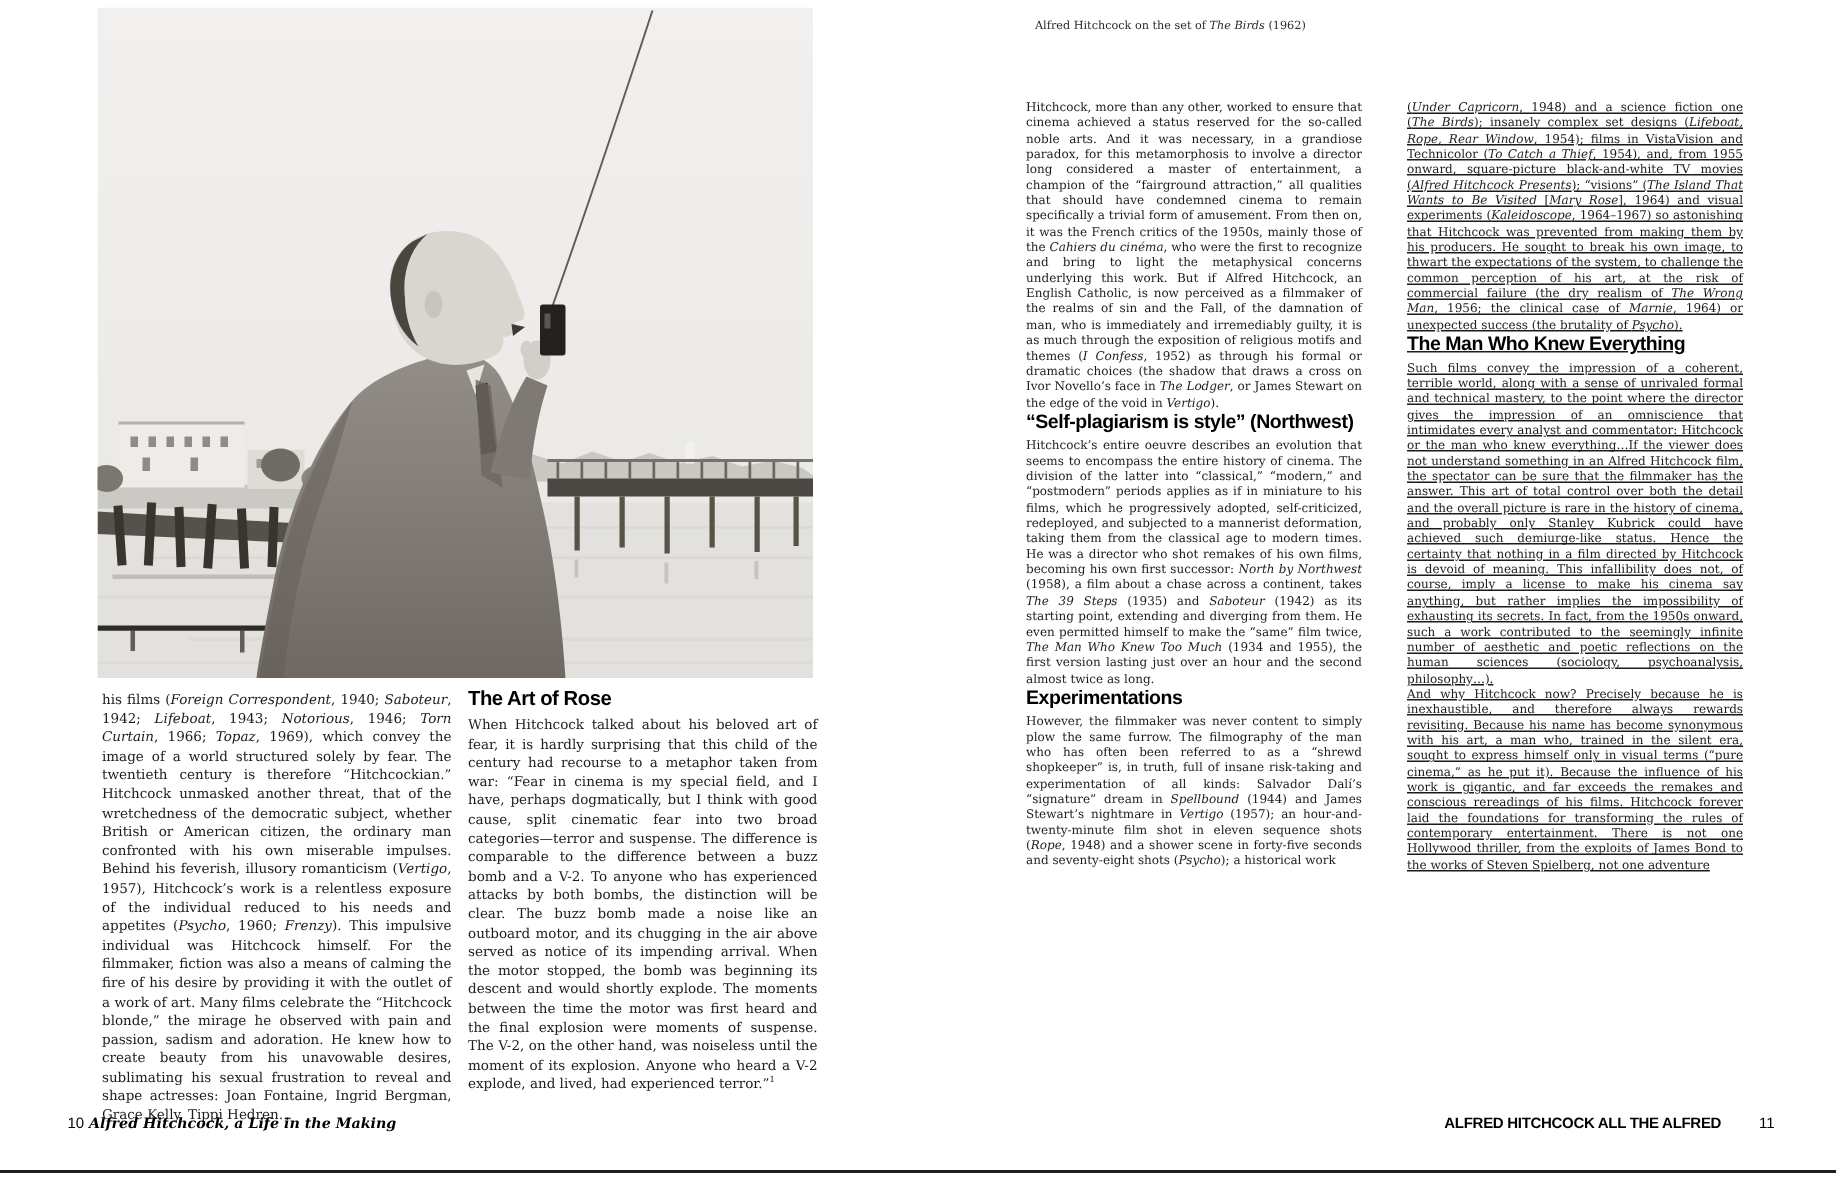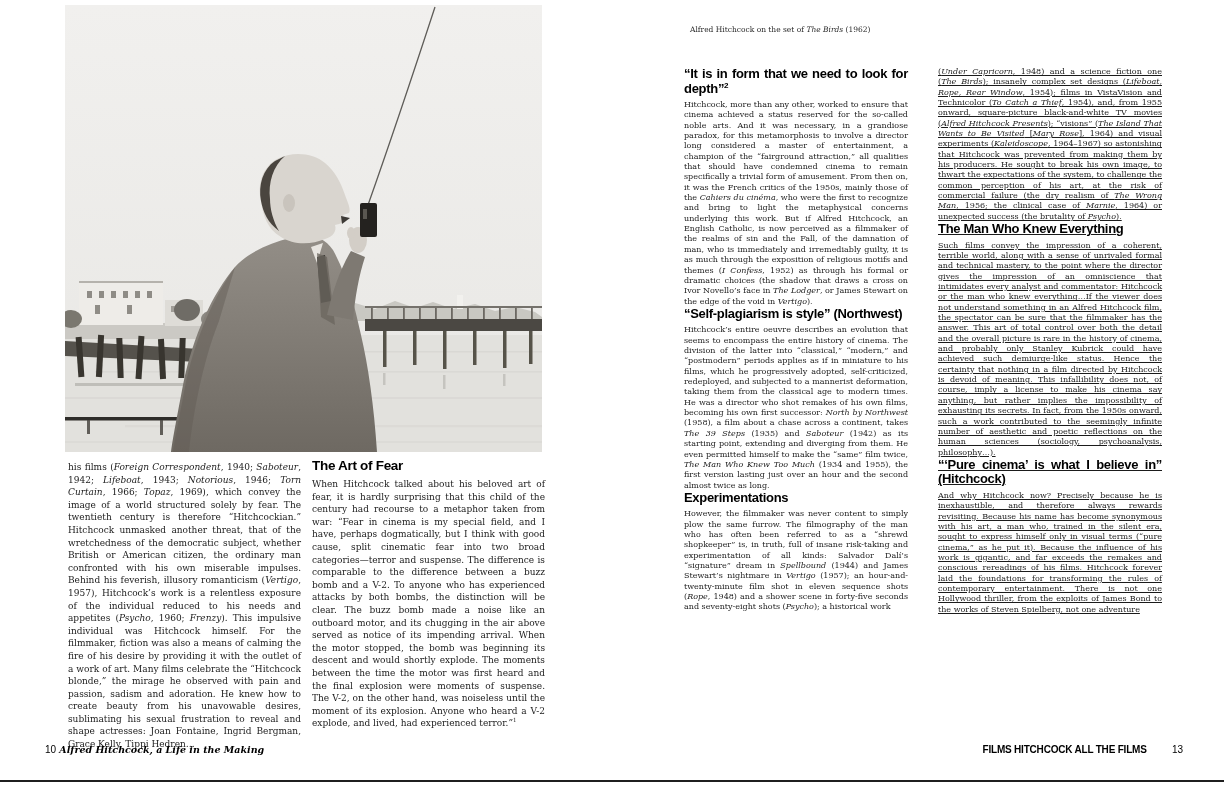--- a/index.html
+++ b/index.html
@@ -16,21 +16,21 @@
   .rp-col1{left:684px;top:67px;width:224px;}
   .rp-col2{left:938px;top:67px;width:224px;text-decoration:underline;}
   p.para{margin:0;}
   h3.head{font-family:"Liberation Sans",sans-serif;font-weight:700;color:#000;
           font-size:13px;line-height:14.5px;letter-spacing:-0.3px;margin:0 0 4px 0;}
   .lp-col2 h3.head{font-size:13.5px;line-height:15px;margin-bottom:5px;}
   .section{margin-top:0;}
   .section:first-child{margin-top:0;}
   sup{font-size:0.62em;line-height:0;vertical-align:super;}
   em{font-style:italic;}
-  .caption{position:absolute;left:690px;top:25px;font-size:7.5px;line-height:9px;color:#2a2a2a;}
+  .caption{position:absolute;left:690px;top:12px;font-size:7.5px;line-height:9px;color:#2a2a2a;}
   .footer{position:absolute;top:744px;font-size:10px;white-space:nowrap;}
   .footer .pnum{font-family:"Liberation Sans",sans-serif;font-weight:400;color:#000;}
   .footer-left{left:45px;}
   .footer-left .btitle{font-family:"DejaVu Serif",serif;font-weight:700;font-style:italic;
                        color:#000;font-size:9.5px;}
   .footer-right{right:41px;text-align:right;}
   .footer-right .btitle{font-family:"Liberation Sans",sans-serif;font-weight:700;color:#000;
                         letter-spacing:-0.2px;margin-right:22px;font-size:10px;}
   .bottom-edge{position:absolute;left:0;right:0;top:780px;height:2px;background:#1f1f1f;}
 </style>
@@ -154,37 +154,36 @@
         </g>
       </svg>
     </figure>
 
     <div class="col lp-col1 left-body">
       <p class="para"><span>his films (</span><em>Foreign Correspondent</em><span>, 1940; </span><em>Saboteur</em><span>, 1942; </span><em>Lifeboat</em><span>, 1943; </span><em>Notorious</em><span>, 1946; </span><em>Torn Curtain</em><span>, 1966; </span><em>Topaz</em><span>, 1969), which convey the image of a world structured solely by fear. The twentieth century is therefore “Hitchcockian.” Hitchcock unmasked another threat, that of the wretchedness of the democratic subject, whether British or American citizen, the ordinary man confronted with his own miserable impulses. Behind his feverish, illusory romanticism (</span><em>Vertigo</em><span>, 1957), Hitchcock’s work is a relentless exposure of the individual reduced to his needs and appetites (</span><em>Psycho</em><span>, 1960; </span><em>Frenzy</em><span>). This impulsive individual was Hitchcock himself. For the filmmaker, fiction was also a means of calming the fire of his desire by providing it with the outlet of a work of art. Many films celebrate the “Hitchcock blonde,” the mirage he observed with pain and passion, sadism and adoration. He knew how to create beauty from his unavowable desires, sublimating his sexual frustration to reveal and shape actresses: Joan Fontaine, Ingrid Bergman, Grace Kelly, Tippi Hedren…</span></p>
     </div>
 
     <div class="col lp-col2 left-body">
       <div class="section">
-        <h3 class="head">The Art of Fear</h3>
+        <h3 class="head">The Art of Rose</h3>
         <p class="para"><span>When Hitchcock talked about his beloved art of fear, it is hardly surprising that this child of the century had recourse to a metaphor taken from war: “Fear in cinema is my special field, and I have, perhaps dogmatically, but I think with good cause, split cinematic fear into two broad categories—terror and suspense. The difference is comparable to the difference between a buzz bomb and a V-2. To anyone who has experienced attacks by both bombs, the distinction will be clear. The buzz bomb made a noise like an outboard motor, and its chugging in the air above served as notice of its impending arrival. When the motor stopped, the bomb was beginning its descent and would shortly explode. The moments between the time the motor was first heard and the final explosion were moments of suspense. The V-2, on the other hand, was noiseless until the moment of its explosion. Anyone who heard a V-2 explode, and lived, had experienced terror.”</span><sup>1</sup></p>
       </div>
     </div>
 
     <div class="footer footer-left">
       <span class="pnum">10</span>
       <span class="btitle">Alfred Hitchcock, a Life in the Making</span>
     </div>
   </section>
 
   <section>
     <div class="caption"><span>Alfred Hitchcock on the set of </span><em>The Birds</em><span> (1962)</span></div>
 
     <div class="col rp-col1 right-body">
       <div class="section">
-        <h3 class="head"><span>“It is in form that we need to look for depth”</span><sup>2</sup></h3>
         <p class="para"><span>Hitchcock, more than any other, worked to ensure that cinema achieved a status reserved for the so-called noble arts. And it was necessary, in a grandiose paradox, for this metamorphosis to involve a director long considered a master of entertainment, a champion of the “fairground attraction,” all qualities that should have condemned cinema to remain specifically a trivial form of amusement. From then on, it was the French critics of the 1950s, mainly those of the </span><em>Cahiers du cinéma</em><span>, who were the first to recognize and bring to light the metaphysical concerns underlying this work. But if Alfred Hitchcock, an English Catholic, is now perceived as a filmmaker of the realms of sin and the Fall, of the damnation of man, who is immediately and irremediably guilty, it is as much through the exposition of religious motifs and themes (</span><em>I Confess</em><span>, 1952) as through his formal or dramatic choices (the shadow that draws a cross on Ivor Novello’s face in </span><em>The Lodger</em><span>, or James Stewart on the edge of the void in </span><em>Vertigo</em><span>).</span></p>
       </div>
       <div class="section">
         <h3 class="head">“Self-plagiarism is style” (Northwest)</h3>
         <p class="para"><span>Hitchcock’s entire oeuvre describes an evolution that seems to encompass the entire history of cinema. The division of the latter into “classical,” “modern,” and “postmodern” periods applies as if in miniature to his films, which he progressively adopted, self-criticized, redeployed, and subjected to a mannerist deformation, taking them from the classical age to modern times. He was a director who shot remakes of his own films, becoming his own first successor: </span><em>North by Northwest</em><span> (1958), a film about a chase across a continent, takes </span><em>The 39 Steps</em><span> (1935) and </span><em>Saboteur</em><span> (1942) as its starting point, extending and diverging from them. He even permitted himself to make the “same” film twice, </span><em>The Man Who Knew Too Much</em><span> (1934 and 1955), the first version lasting just over an hour and the second almost twice as long.</span></p>
       </div>
       <div class="section">
         <h3 class="head">Experimentations</h3>
         <p class="para"><span>However, the filmmaker was never content to simply plow the same furrow. The filmography of the man who has often been referred to as a “shrewd shopkeeper” is, in truth, full of insane risk-taking and experimentation of all kinds: Salvador Dalí’s “signature” dream in </span><em>Spellbound</em><span> (1944) and James Stewart’s nightmare in </span><em>Vertigo</em><span> (1957); an hour-and-twenty-minute film shot in eleven sequence shots (</span><em>Rope</em><span>, 1948) and a shower scene in forty-five seconds and seventy-eight shots (</span><em>Psycho</em><span>); a historical work</span></p>
       </div>
@@ -192,25 +191,24 @@
 
     <div class="col rp-col2 right-body">
       <div class="section">
         <p class="para"><span>(</span><em>Under Capricorn</em><span>, 1948) and a science fiction one (</span><em>The Birds</em><span>); insanely complex set designs (</span><em>Lifeboat, Rope, Rear Window</em><span>, 1954); films in VistaVision and Technicolor (</span><em>To Catch a Thief</em><span>, 1954), and, from 1955 onward, square-picture black-and-white TV movies (</span><em>Alfred Hitchcock Presents</em><span>); “visions” (</span><em>The Island That Wants to Be Visited</em><span> [</span><em>Mary Rose</em><span>], 1964) and visual experiments (</span><em>Kaleidoscope</em><span>, 1964–1967) so astonishing that Hitchcock was prevented from making them by his producers. He sought to break his own image, to thwart the expectations of the system, to challenge the common perception of his art, at the risk of commercial failure (the dry realism of </span><em>The Wrong Man</em><span>, 1956; the clinical case of </span><em>Marnie</em><span>, 1964) or unexpected success (the brutality of </span><em>Psycho</em><span>).</span></p>
       </div>
       <div class="section">
         <h3 class="head">The Man Who Knew Everything</h3>
         <p class="para"><span>Such films convey the impression of a coherent, terrible world, along with a sense of unrivaled formal and technical mastery, to the point where the director gives the impression of an omniscience that intimidates every analyst and commentator: Hitchcock or the man who knew everything…If the viewer does not understand something in an Alfred Hitchcock film, the spectator can be sure that the filmmaker has the answer. This art of total control over both the detail and the overall picture is rare in the history of cinema, and probably only Stanley Kubrick could have achieved such demiurge-like status. Hence the certainty that nothing in a film directed by Hitchcock is devoid of meaning. This infallibility does not, of course, imply a license to make his cinema say anything, but rather implies the impossibility of exhausting its secrets. In fact, from the 1950s onward, such a work contributed to the seemingly infinite number of aesthetic and poetic reflections on the human sciences (sociology, psychoanalysis, philosophy…).</span></p>
       </div>
       <div class="section">
-        <h3 class="head">“‘Pure cinema’ is what I believe in” (Hitchcock)</h3>
         <p class="para"><span>And why Hitchcock now? Precisely because he is inexhaustible, and therefore always rewards revisiting. Because his name has become synonymous with his art, a man who, trained in the silent era, sought to express himself only in visual terms (“pure cinema,” as he put it). Because the influence of his work is gigantic, and far exceeds the remakes and conscious rereadings of his films. Hitchcock forever laid the foundations for transforming the rules of contemporary entertainment. There is not one Hollywood thriller, from the exploits of James Bond to the works of Steven Spielberg, not one adventure</span></p>
       </div>
     </div>
 
     <div class="footer footer-right">
-      <span class="btitle">FILMS HITCHCOCK ALL THE FILMS</span>
-      <span class="pnum">13</span>
+      <span class="btitle">ALFRED HITCHCOCK ALL THE ALFRED</span>
+      <span class="pnum">11</span>
     </div>
   </section>
 
   <div class="bottom-edge"></div>
 </div>
 
 </body></html>

